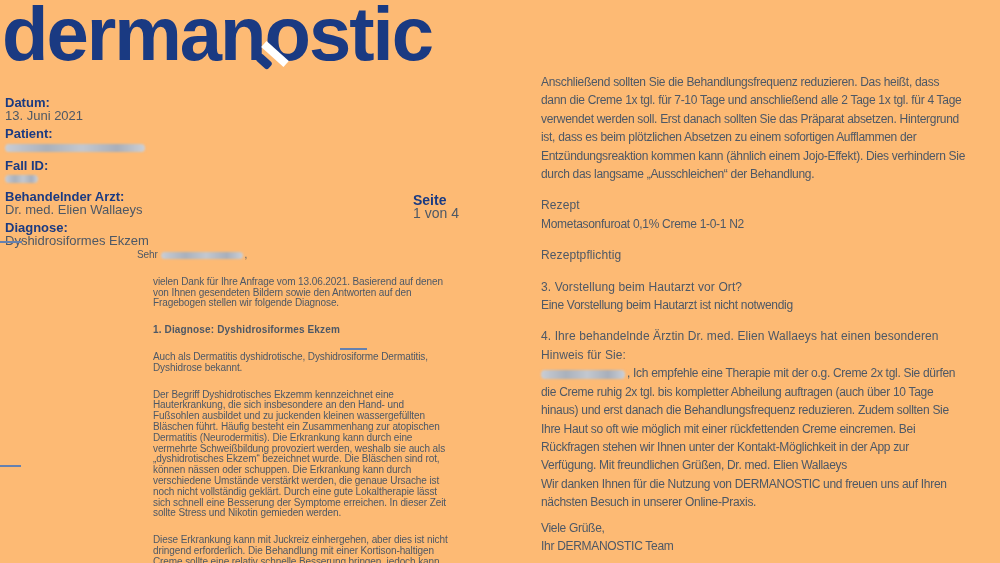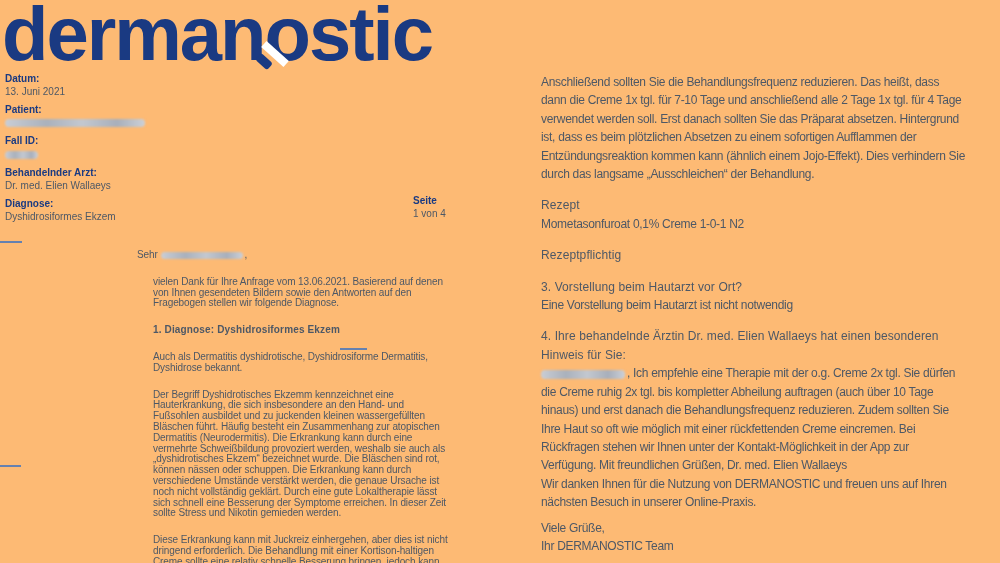--- a/index.html
+++ b/index.html
@@ -16,41 +16,41 @@
   .logo-o{display:inline-block;position:relative;}
   .logo-o::before{ 
     content:"";position:absolute;width:30px;height:8px;background:#ffffff;
     left:-5px;bottom:16px;transform:rotate(42deg);
   }
   .logo-o::after{ 
     content:"";position:absolute;width:16px;height:9px;background:#1a3a82;
     border-radius:3px;left:-9px;bottom:8px;transform:rotate(42deg);
   }
   
-  .meta{position:absolute;left:5px;top:72px;width:150px;font-size:10px;line-height:13px;}
+  .meta{position:absolute;left:5px;top:96px;width:150px;font-size:13px;line-height:13px;}
   .meta-field{margin-bottom:5px;}
   .meta-label{color:#1a3a82;font-weight:700;}
   .meta-value{color:#4d5866;}
   
   .blob{
     display:inline-block;vertical-align:middle;
     background:linear-gradient(90deg,#c9cdd5 0%,#aab1bc 30%,#c3c8d0 55%,#a8afbb 80%,#ccd0d7 100%);
     border-radius:4px;filter:blur(1.1px);
   }
   .blob-patient{width:140px;height:8px;margin:2px 0;}
   .blob-fallid{width:33px;height:8px;margin:2px 0;}
   .blob-salutation{width:82px;height:7px;margin:0 1px;}
   .blob-note{width:84px;height:9px;margin-right:2px;}
   
   .rule{position:absolute;height:2px;background:#6581b0;}
   .rule-1{left:0;top:241px;width:22px;}
   .rule-2{left:0;top:465px;width:21px;}
   .underline-mark{position:absolute;left:340px;top:348px;width:27px;height:2px;background:#6581b0;}
   
-  .page-ind{position:absolute;left:413px;top:194px;font-size:10px;line-height:13px;}
+  .page-ind{position:absolute;left:413px;top:194px;font-size:14px;line-height:13px;}
   
   .mid-col{
     position:absolute;left:137px;top:250px;width:330px;
     font-size:10px;line-height:10.8px;letter-spacing:-0.1px;color:#4d5866;
   }
   .mid-col p{margin:16px;}
   .salutation{margin-bottom:5px;}
   .mid-heading{font-weight:700;margin-top:8px;letter-spacing:0.15px;}
   .alias{}
   .therapy{margin-top:13px;}

